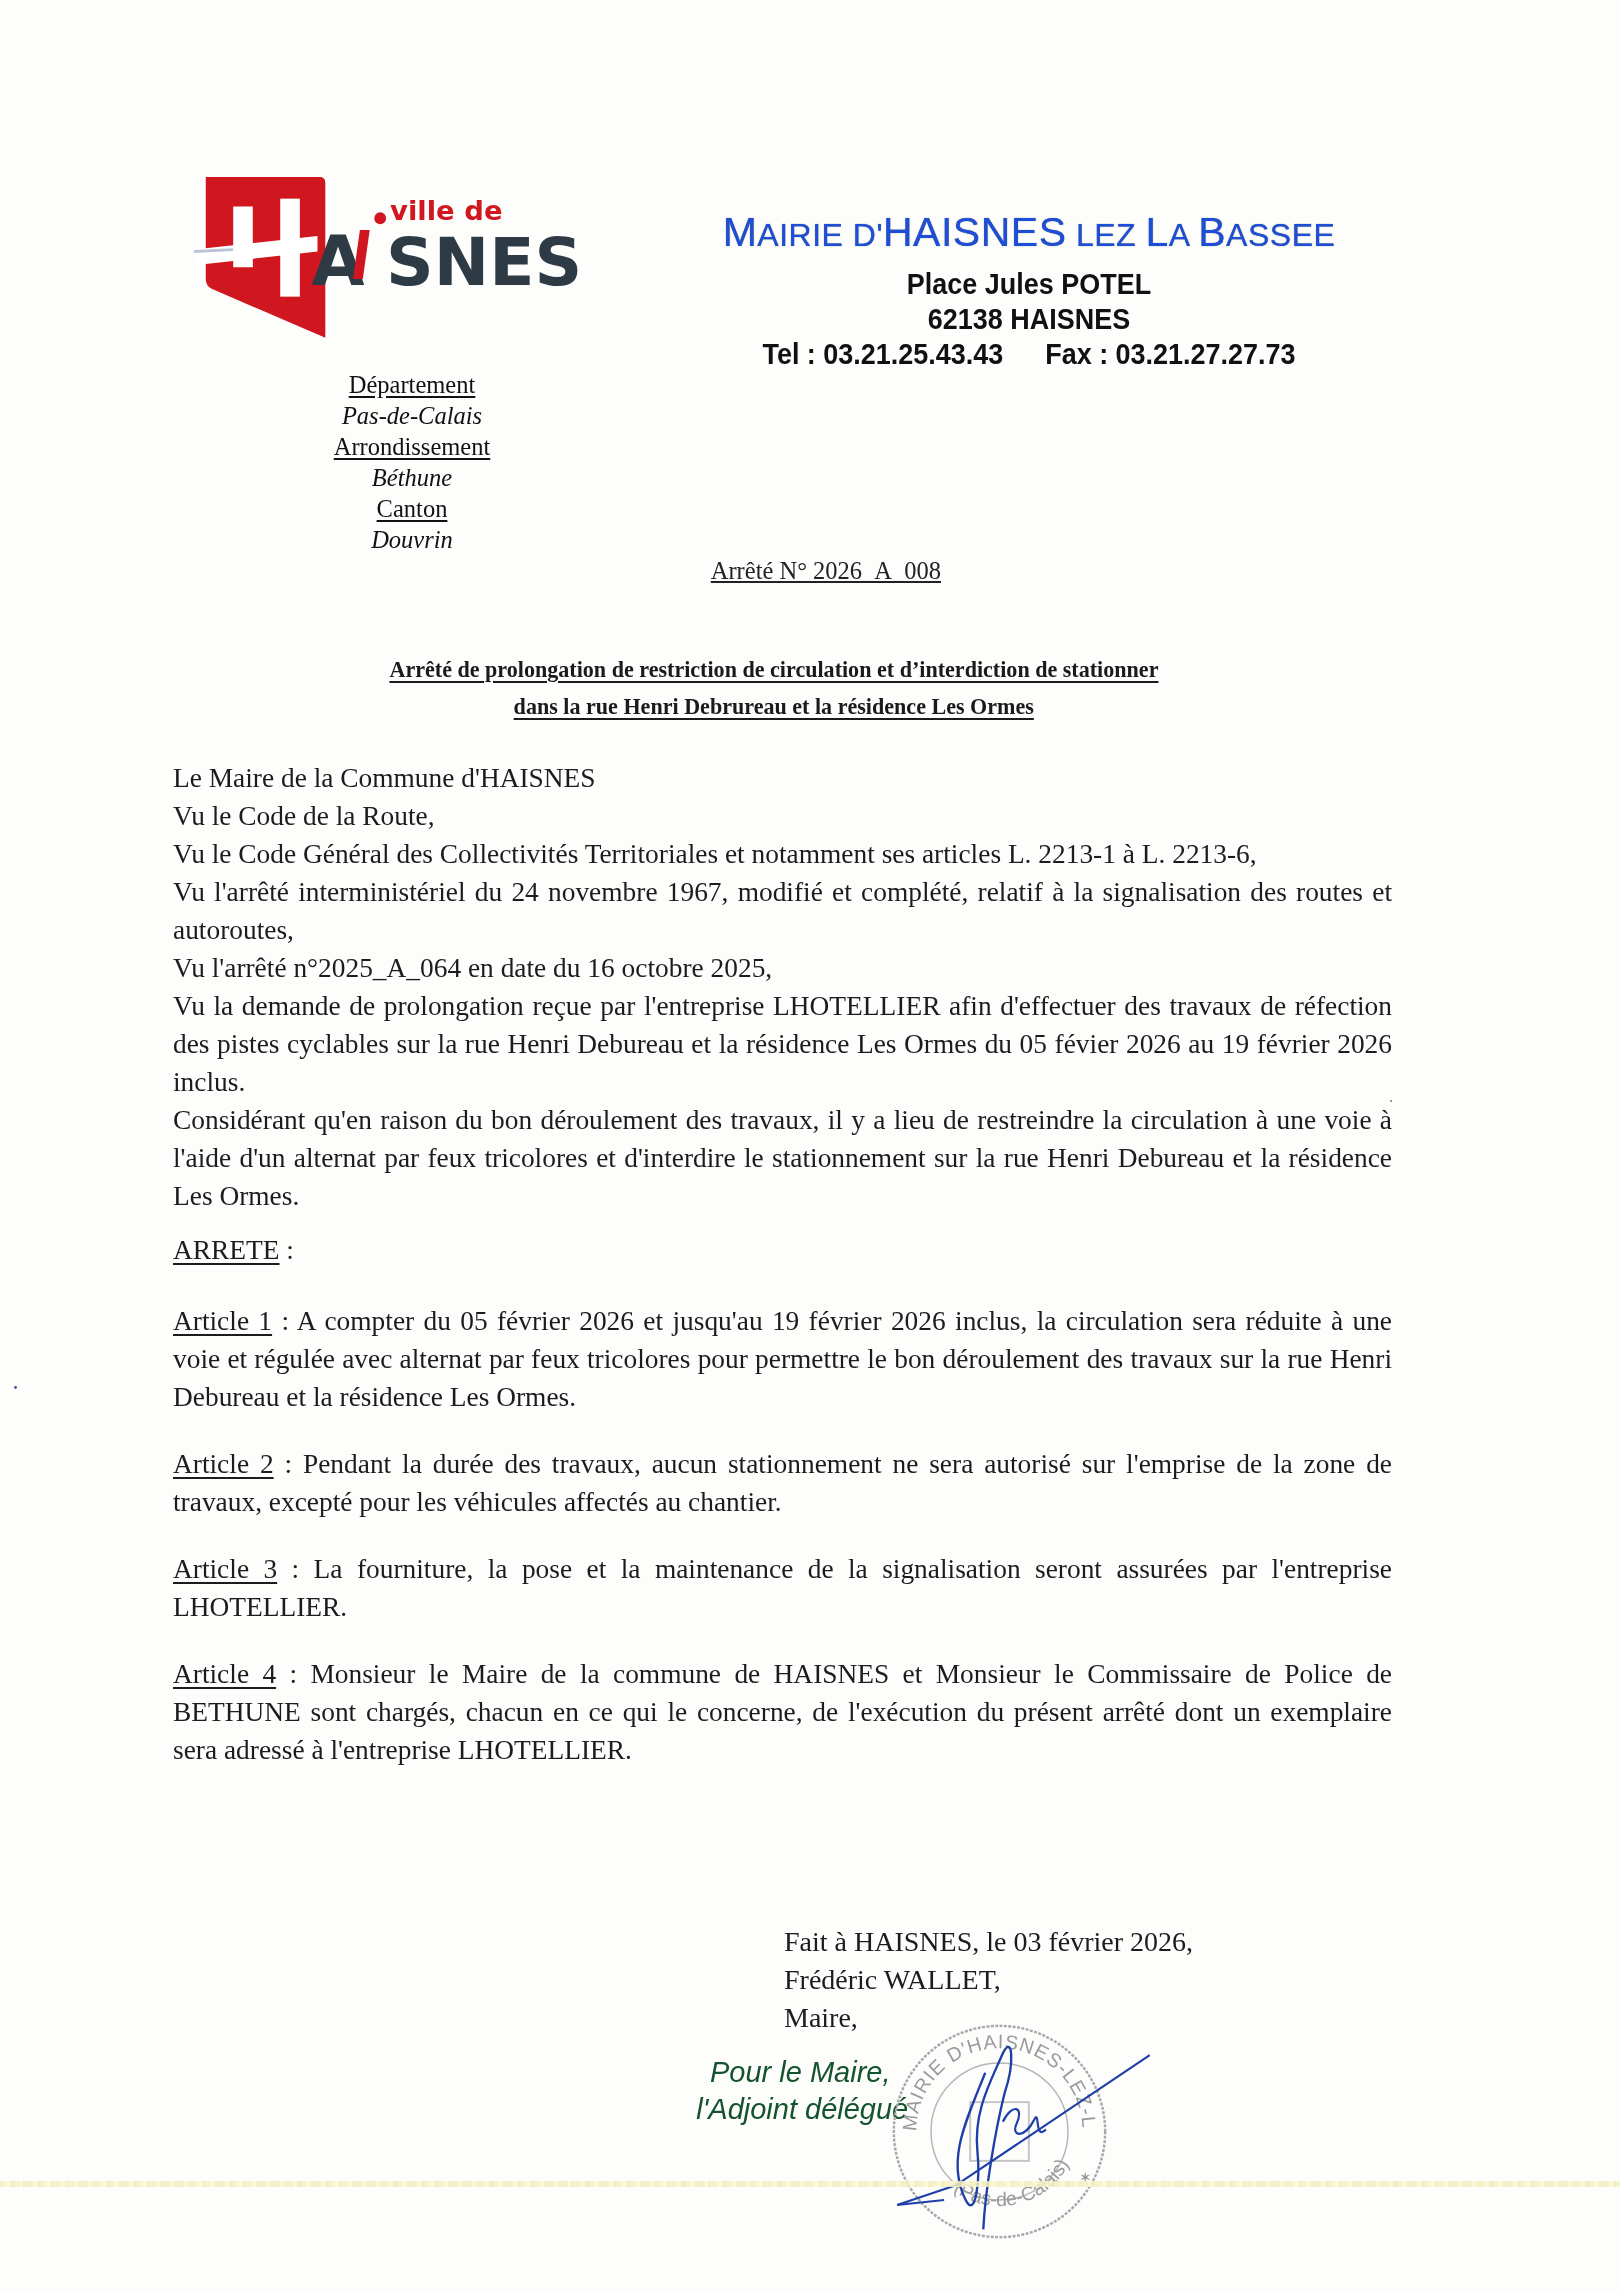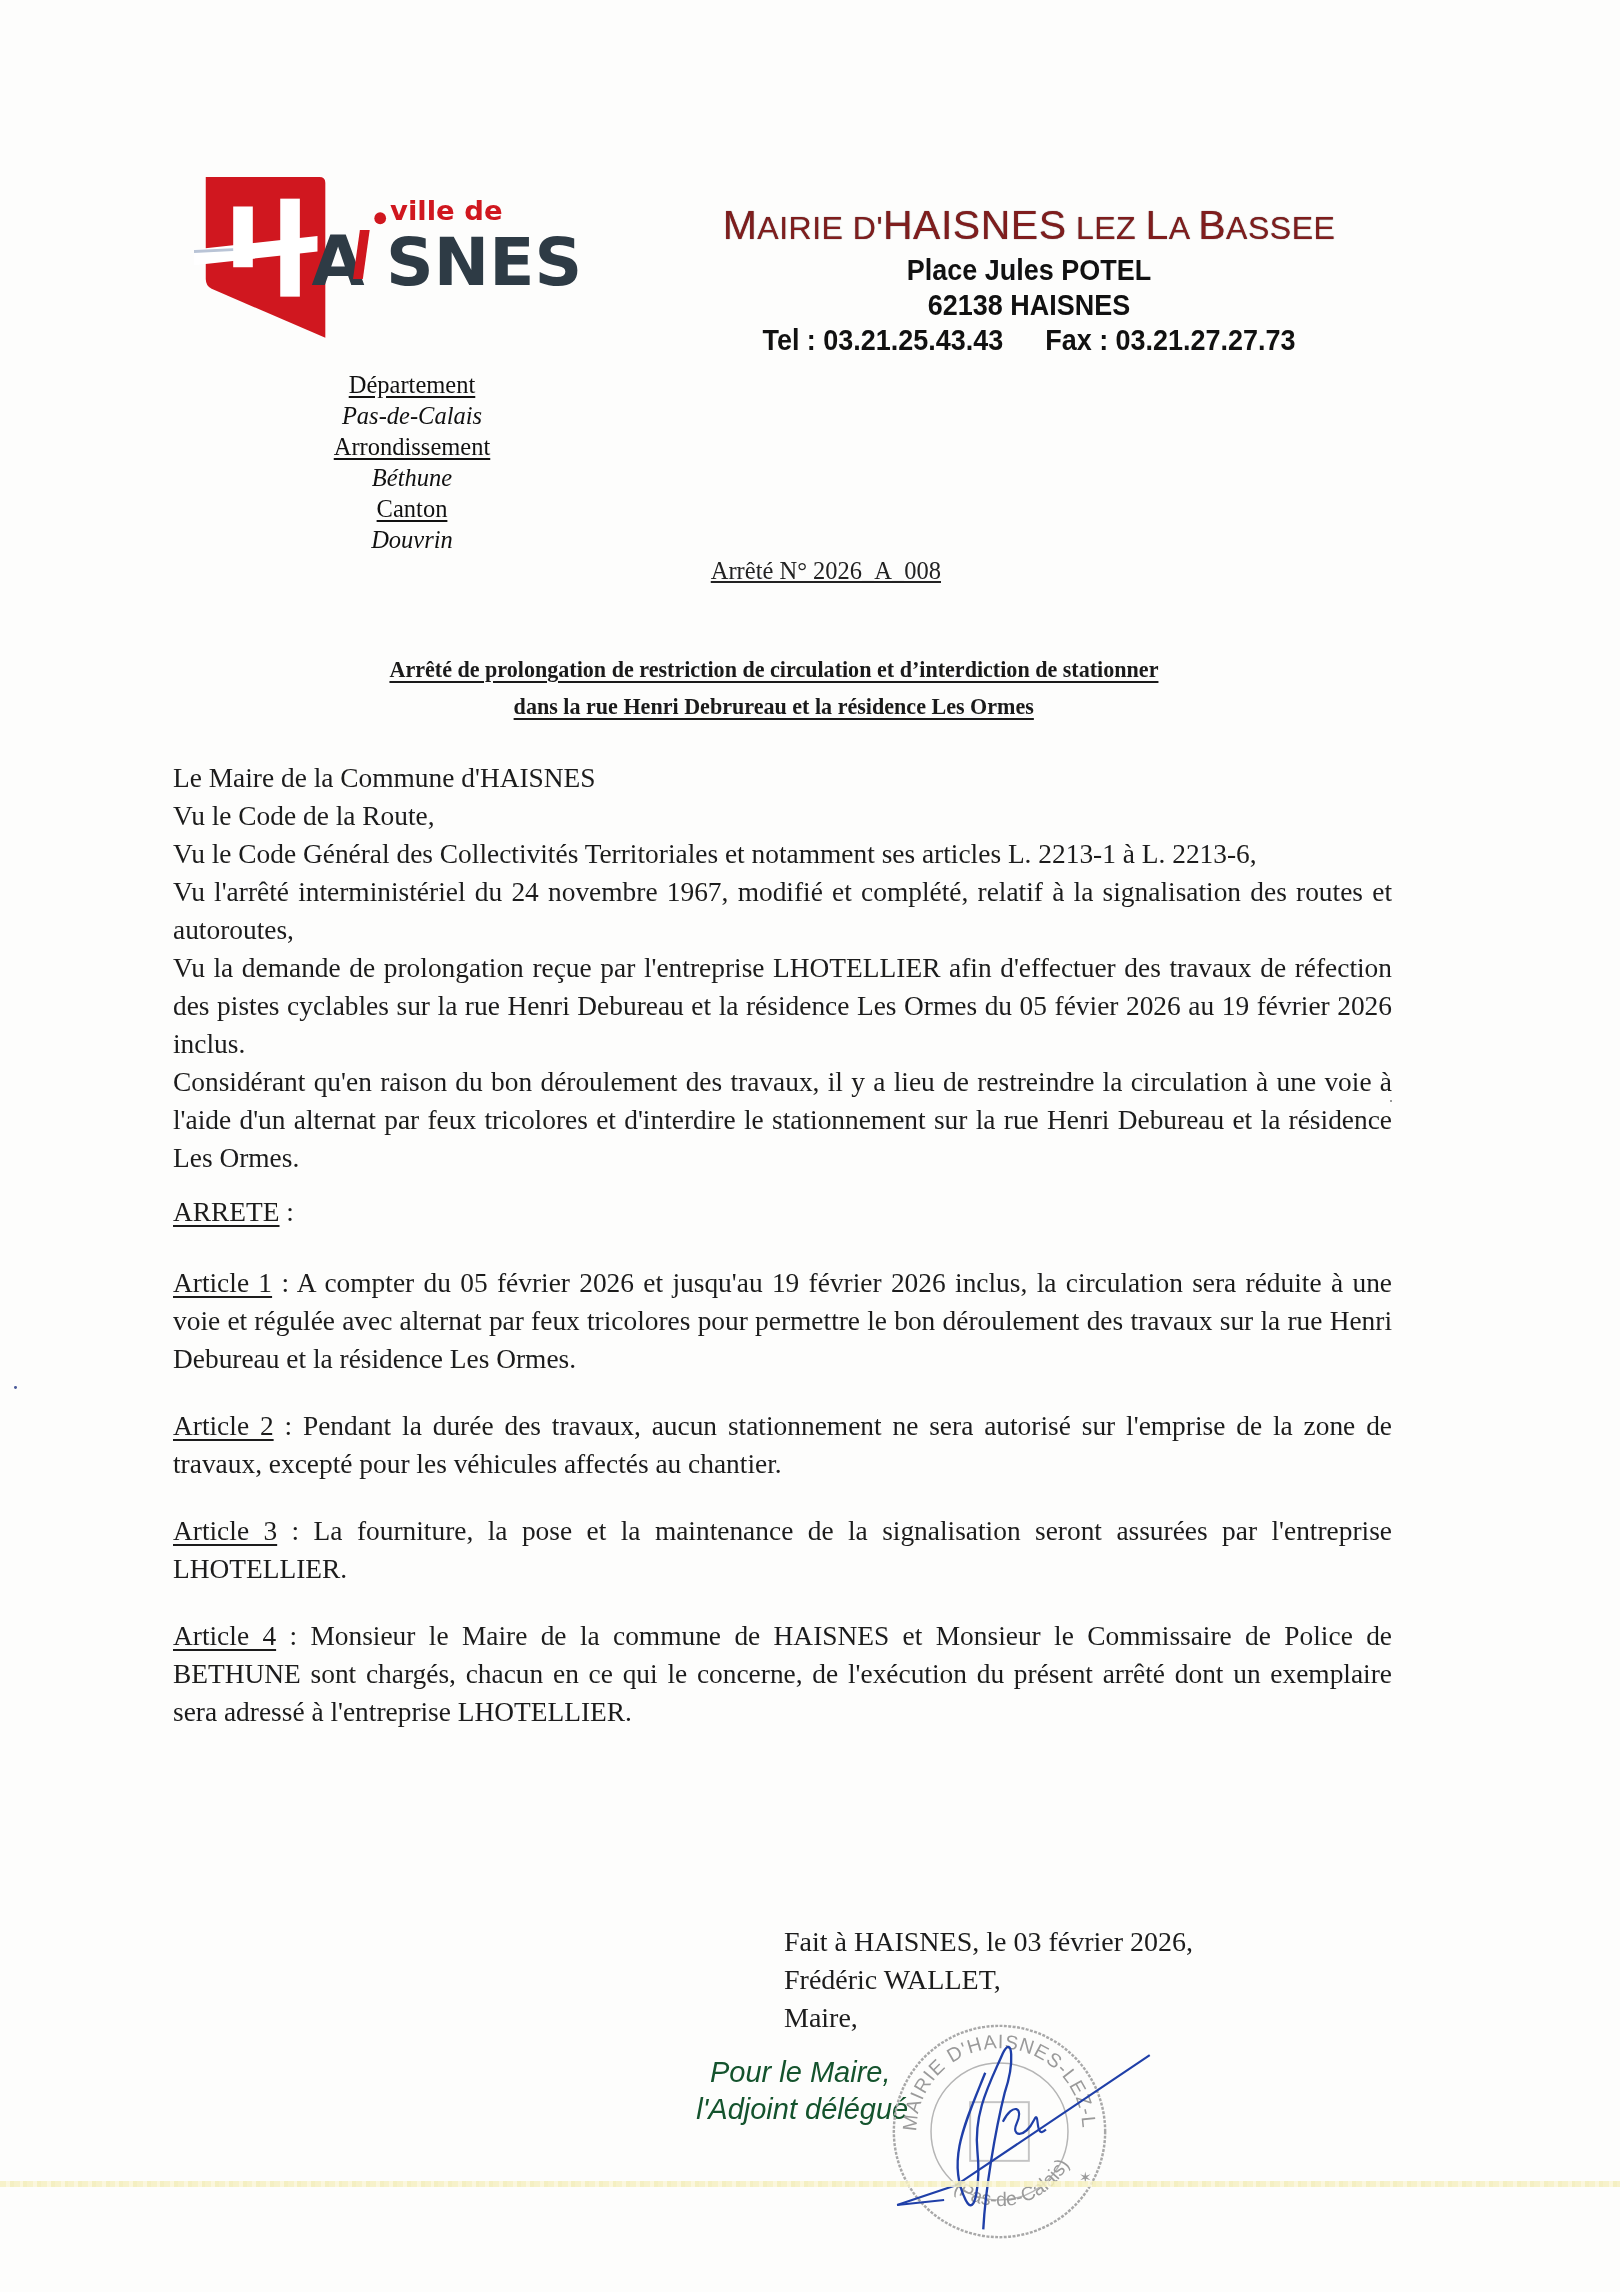--- a/index.html
+++ b/index.html
@@ -11,21 +11,21 @@
     }
     .abs { position: absolute; }
 
     
     #logo { left: 194px; top: 169px; width: 392px; height: 172px; }
     #logo svg { width: 100%; height: 100%; }
 
     
     #mairie { left: 627px; top: 201px; width: 804px; text-align: center;
       font-family: "Liberation Sans", sans-serif; }
-    #mairie .name { font-size: 41px; letter-spacing: 0.5px; color: #7f1d1d; line-height: 49px;
+    #mairie .name { font-size: 41px; letter-spacing: 0.5px; color: #1d4ed8; line-height: 63px;
       text-shadow: 0 0 1px #555; }
     #mairie .name .big { font-size: 41px; }
     #mairie .name .sc { font-size: 32px; }
     #mairie .line { font-size: 29px; font-weight: bold; line-height: 35px; color: #111;
       transform: scaleX(0.93); }
     #mairie .tel { margin-top: 0px; }
     #mairie .tel .gap { display: inline-block; width: 45px; }
 
     
     #admin { left: 265px; top: 369px; width: 294px; text-align: center;
@@ -113,20 +113,21 @@
 <div id="title" class="abs">
   <span>Arrêté de prolongation de restriction de circulation et d’interdiction de stationner</span><br>
   <span>dans la rue Henri Debrureau et la résidence Les Ormes</span>
 </div>
 
 <div id="body" class="abs">
   <p class="keep">Le Maire de la Commune d'HAISNES</p>
   <p class="keep">Vu le Code de la Route,</p>
   <p>Vu le Code Général des Collectivités Territoriales et notamment ses articles L. 2213-1 à L. 2213-6,</p>
   <p>Vu l'arrêté interministériel du 24 novembre 1967, modifié et complété, relatif à la signalisation des routes et autoroutes,</p>
+  <p class="keep">Vu l'arrêté n°2025_A_064 en date du 16 octobre 2025,</p>
   <p>Vu la demande de prolongation reçue par l'entreprise LHOTELLIER afin d'effectuer des travaux de réfection des pistes cyclables sur la rue Henri Debureau et la résidence Les Ormes du 05 févier 2026 au 19 février 2026 inclus.</p>
   <p>Considérant qu'en raison du bon déroulement des travaux, il y a lieu de restreindre la circulation à une voie à l'aide d'un alternat par feux tricolores et d'interdire le stationnement sur la rue Henri Debureau et la résidence Les Ormes.</p>
 
   <p id="decide"><span class="u">ARRETE</span><span> :</span></p>
 
   <p class="art first"><span class="u">Article 1</span><span> : A compter du 05 février 2026 et jusqu'au 19 février 2026 inclus, la circulation sera réduite à une voie et régulée avec alternat par feux tricolores pour permettre le bon déroulement des travaux sur la rue Henri Debureau et la résidence Les Ormes.</span></p>
   <p class="art"><span class="u">Article 2</span><span> : Pendant la durée des travaux, aucun stationnement ne sera autorisé sur l'emprise de la zone de travaux, excepté pour les véhicules affectés au chantier.</span></p>
   <p class="art"><span class="u">Article 3</span><span> : La fourniture, la pose et la maintenance de la signalisation seront assurées par l'entreprise LHOTELLIER.</span></p>
   <p class="art"><span class="u">Article 4</span><span> : Monsieur le Maire de la commune de HAISNES et Monsieur le Commissaire de Police de BETHUNE sont chargés, chacun en ce qui le concerne, de l'exécution du présent arrêté dont un exemplaire sera adressé à l'entreprise LHOTELLIER.</span></p>
 </div>

